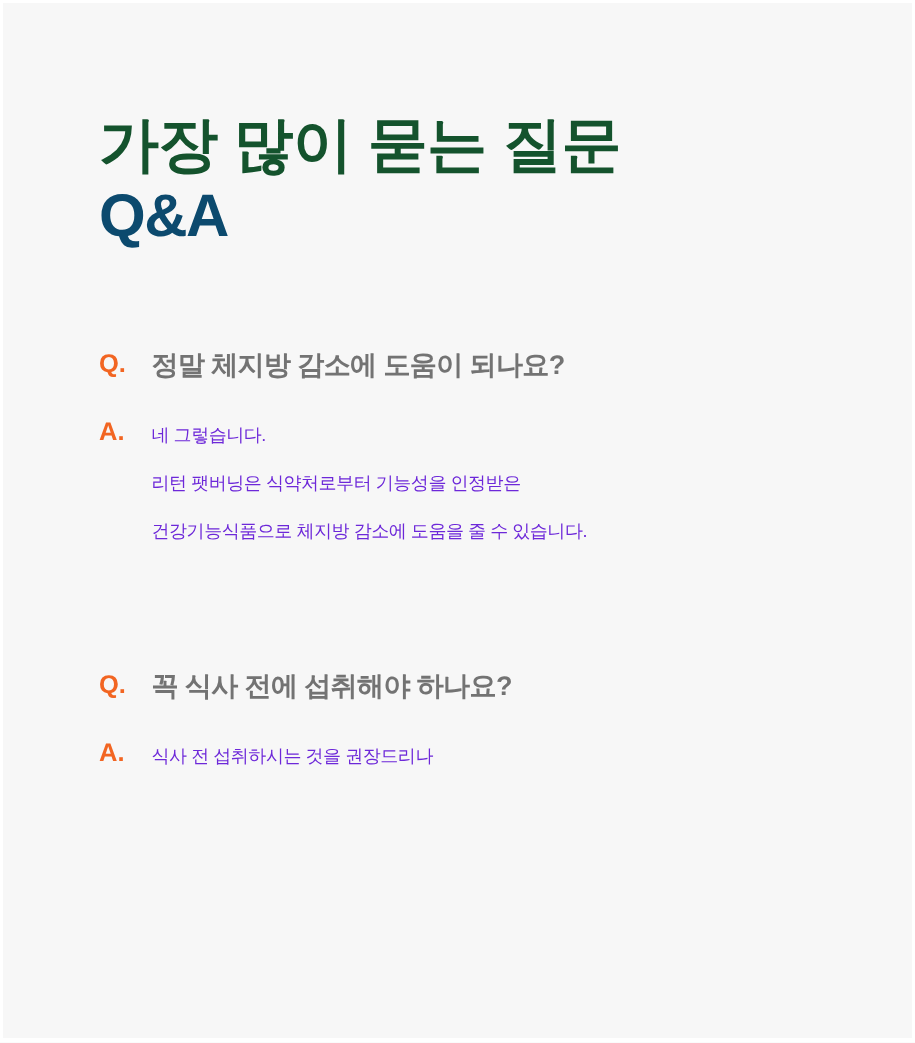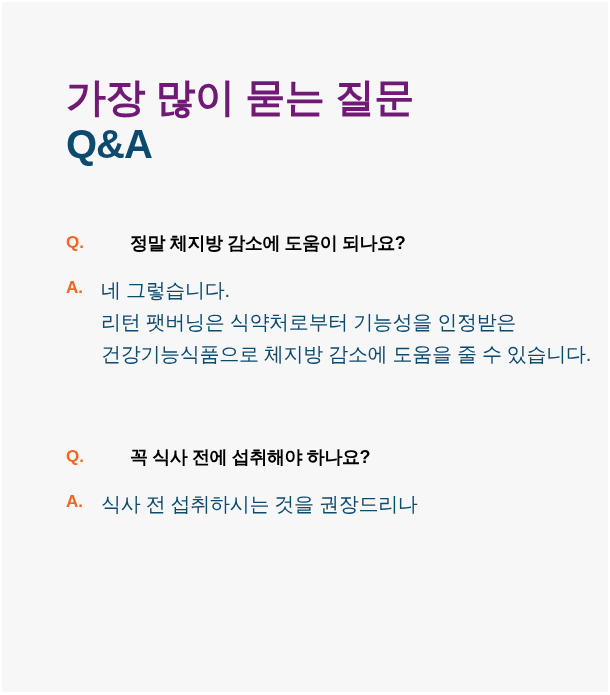--- a/index.html
+++ b/index.html
@@ -32,21 +32,21 @@
 
   
   .heading-block {
     padding-top: 72px;
   }
   .heading-line {
     font-size: 40px;
     font-weight: 800;
     letter-spacing: -0.5px;
     line-height: 1.18;
-    color: #701a75;
+    color: #14532d;
     white-space: nowrap;
   }
   .heading-line.accent {
     color: #0c4a6e;
     letter-spacing: -1px;
   }
 
   
   .qa-list {
     margin-top: 62px;
@@ -69,29 +69,28 @@
     font-size: 17px;
     line-height: 26px;
   }
   .qa-row.answer .marker {
     line-height: 27px;
   }
   .q-text {
     font-size: 18px;
     font-weight: 700;
     line-height: 26px;
-    color: #000000;
+    color: #737373;
     letter-spacing: -0.4px;
-    margin-left: 29px;
   }
   .a-text {
-    font-size: 20px;
+    font-size: 12px;
     font-weight: 400;
     line-height: 32px;
-    color: #0c4a6e;
+    color: #6d28d9;
     letter-spacing: -0.3px;
   }
   .a-text .line {
     display: block;
     white-space: nowrap;
   }
 </style>
 </head>
 <body>
 

